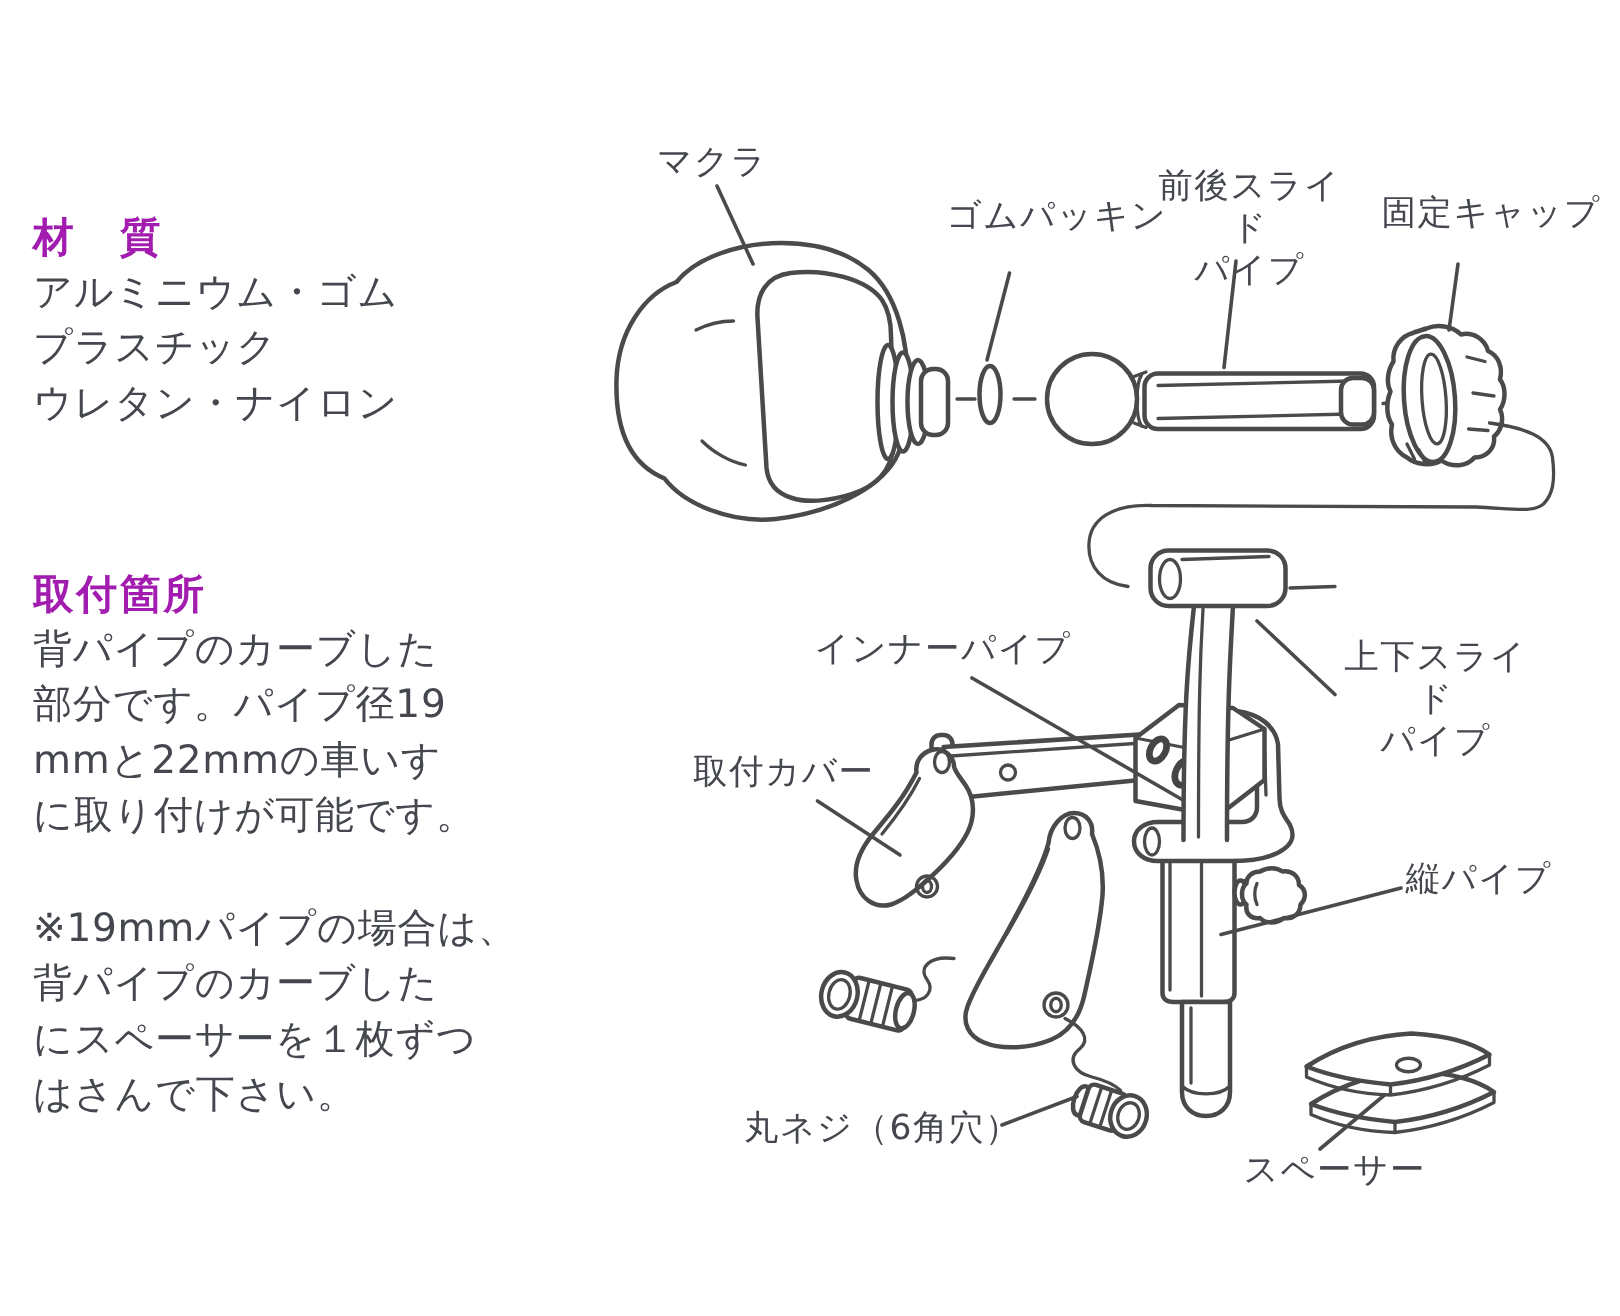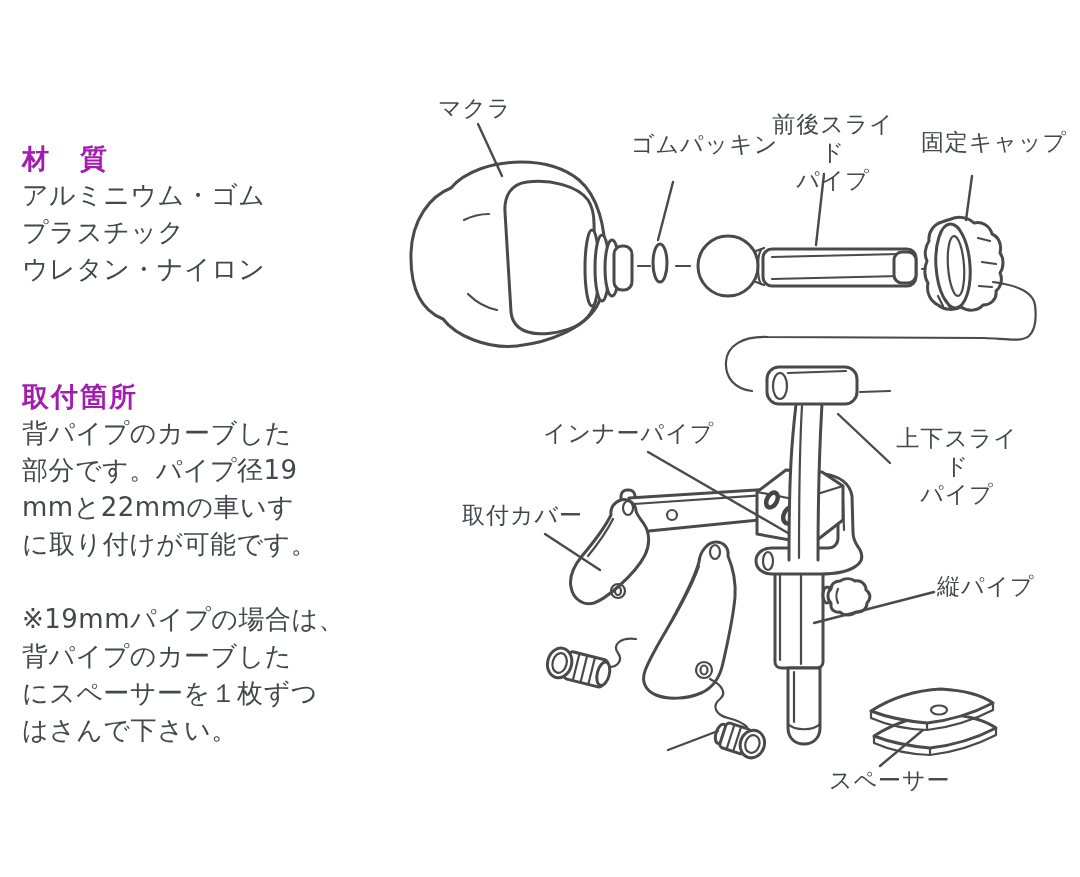--- a/index.html
+++ b/index.html
@@ -206,15 +206,16 @@
     <div>パイプ</div>
   </div>
   <div class="lbl" style="left:921px;top:128px">固定キャップ</div>
   <div class="lbl" style="left:543px;top:419px">インナーパイプ</div>
   <div class="lbl two" style="left:886px;top:424px;width:142px">
     <div>上下スライド</div>
     <div>パイプ</div>
   </div>
   <div class="lbl" style="left:462px;top:501px">取付カバー</div>
   <div class="lbl" style="left:937px;top:572px">縦パイプ</div>
+  <div class="lbl" style="left:496px;top:738px">丸ネジ（6角穴）</div>
   <div class="lbl" style="left:829px;top:766px">スペーサー</div>
 
 </div>
 
 </body></html>

